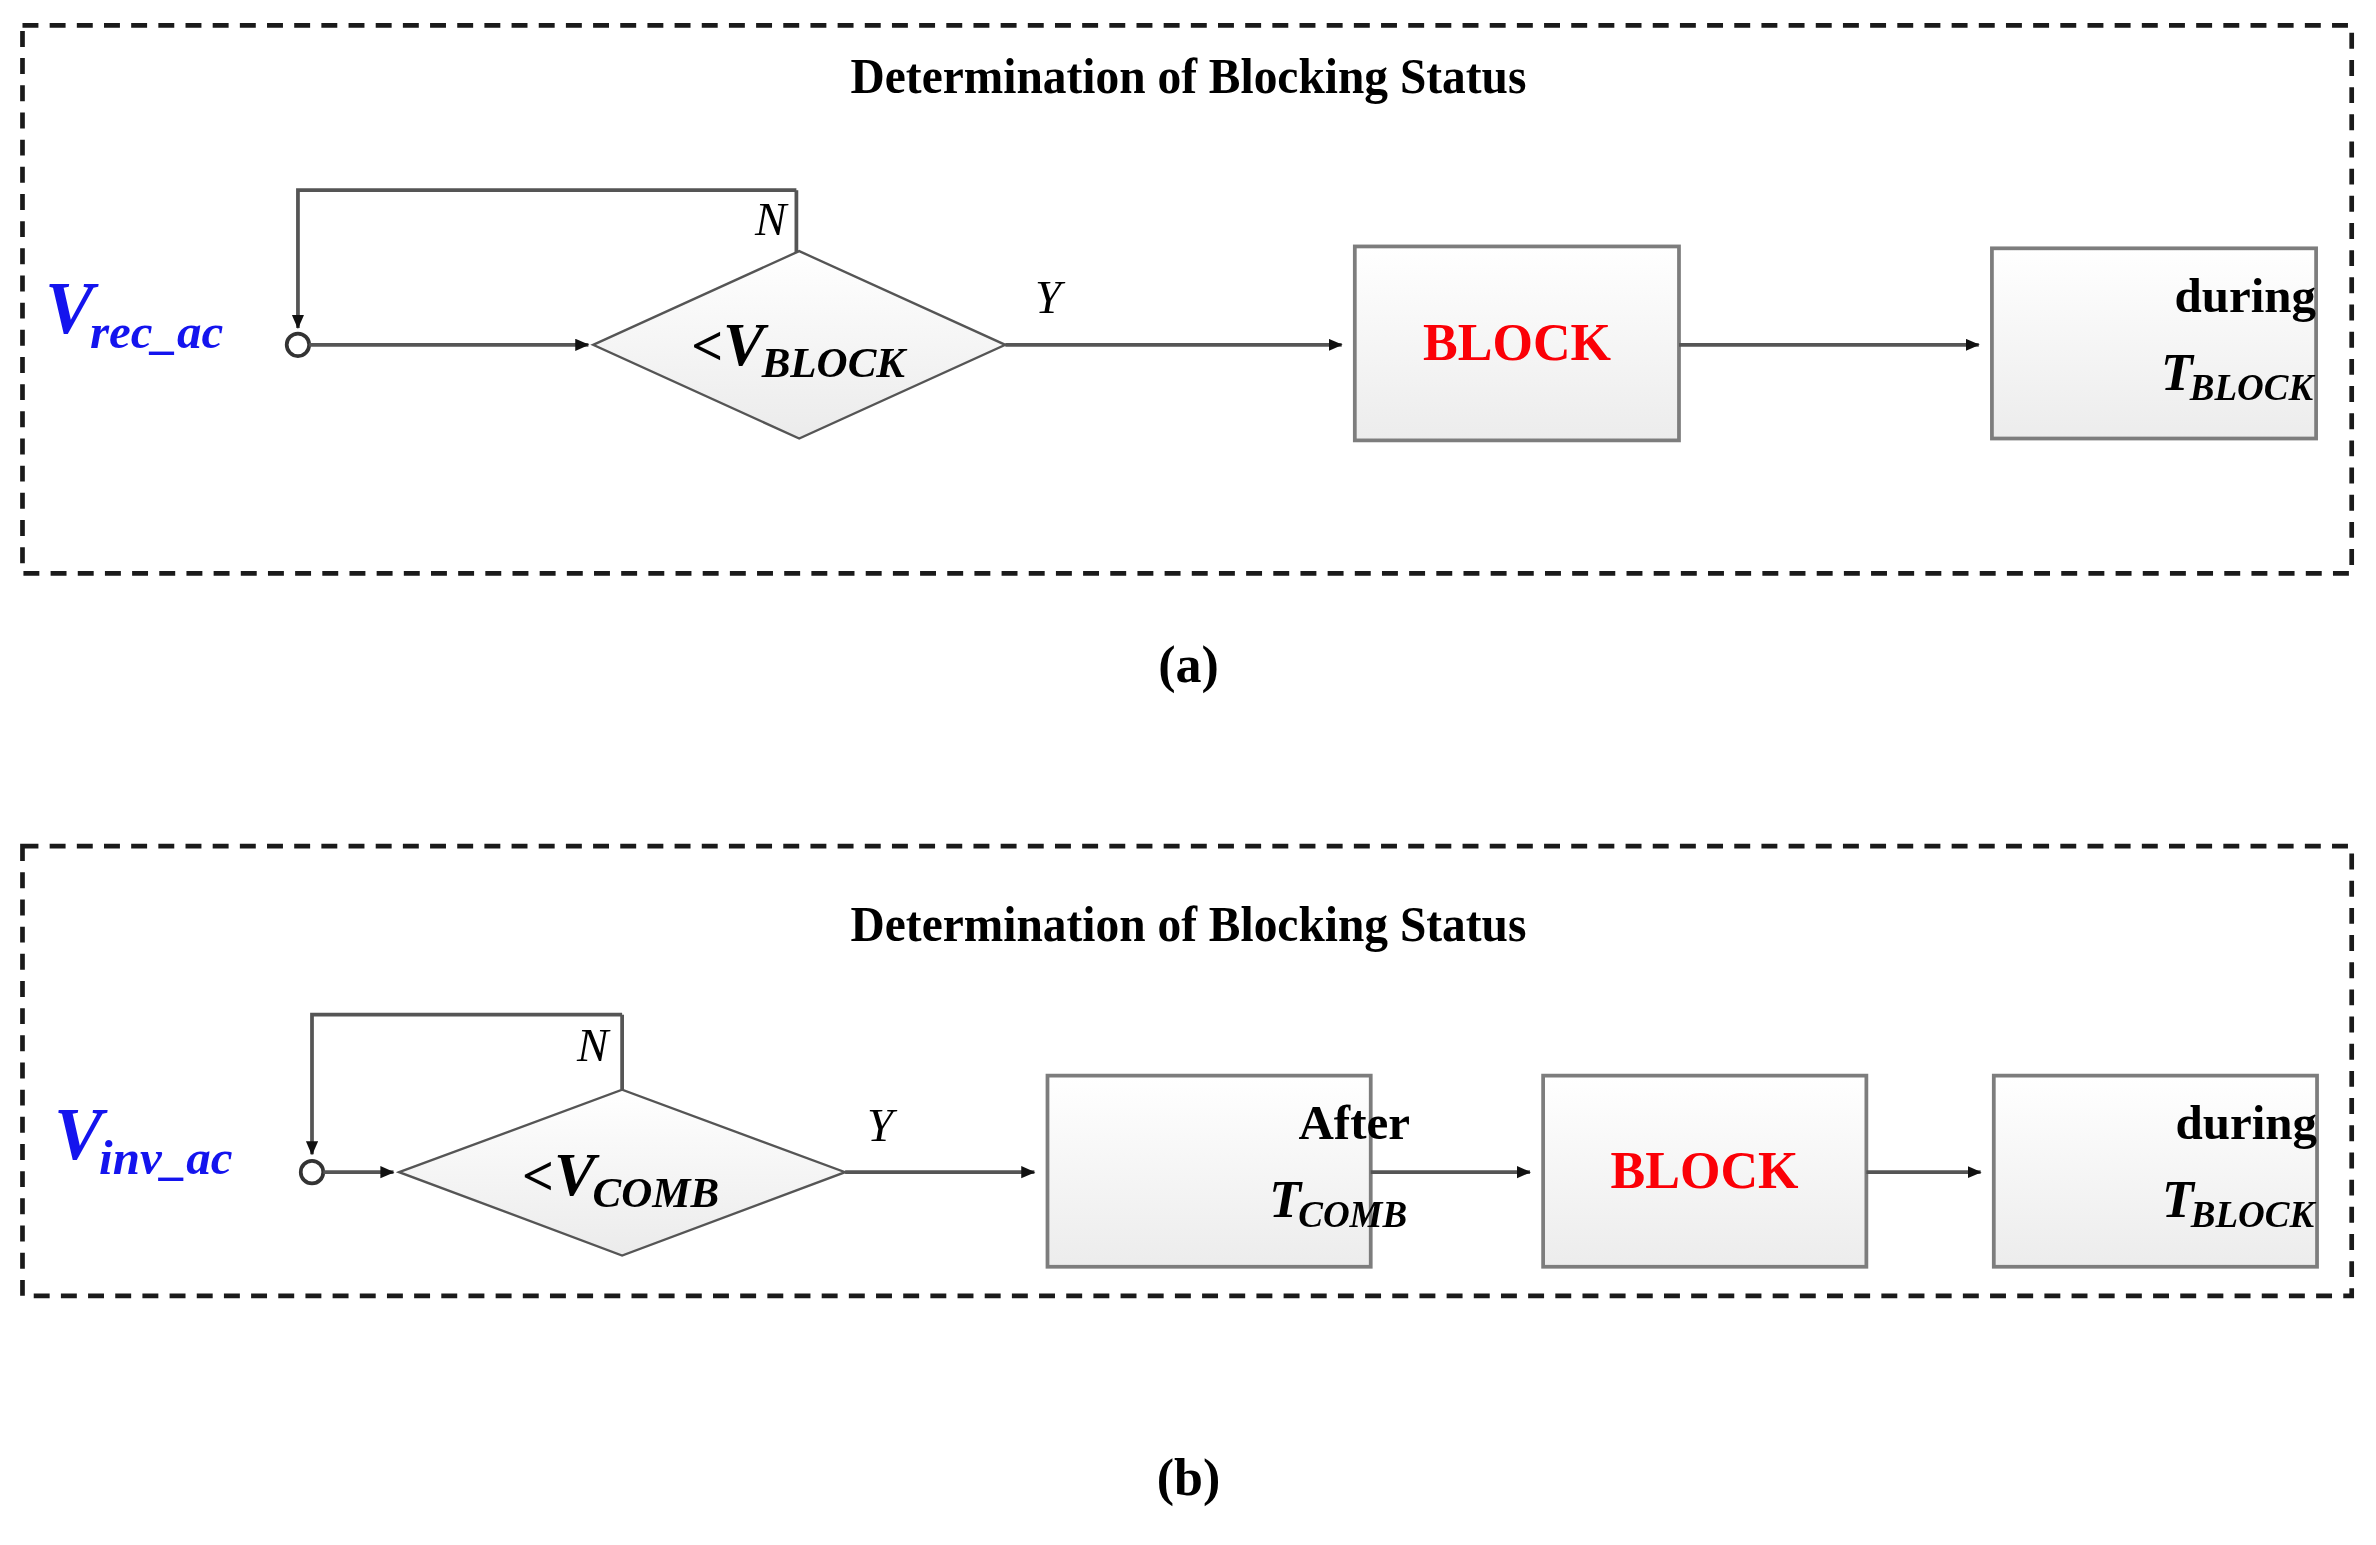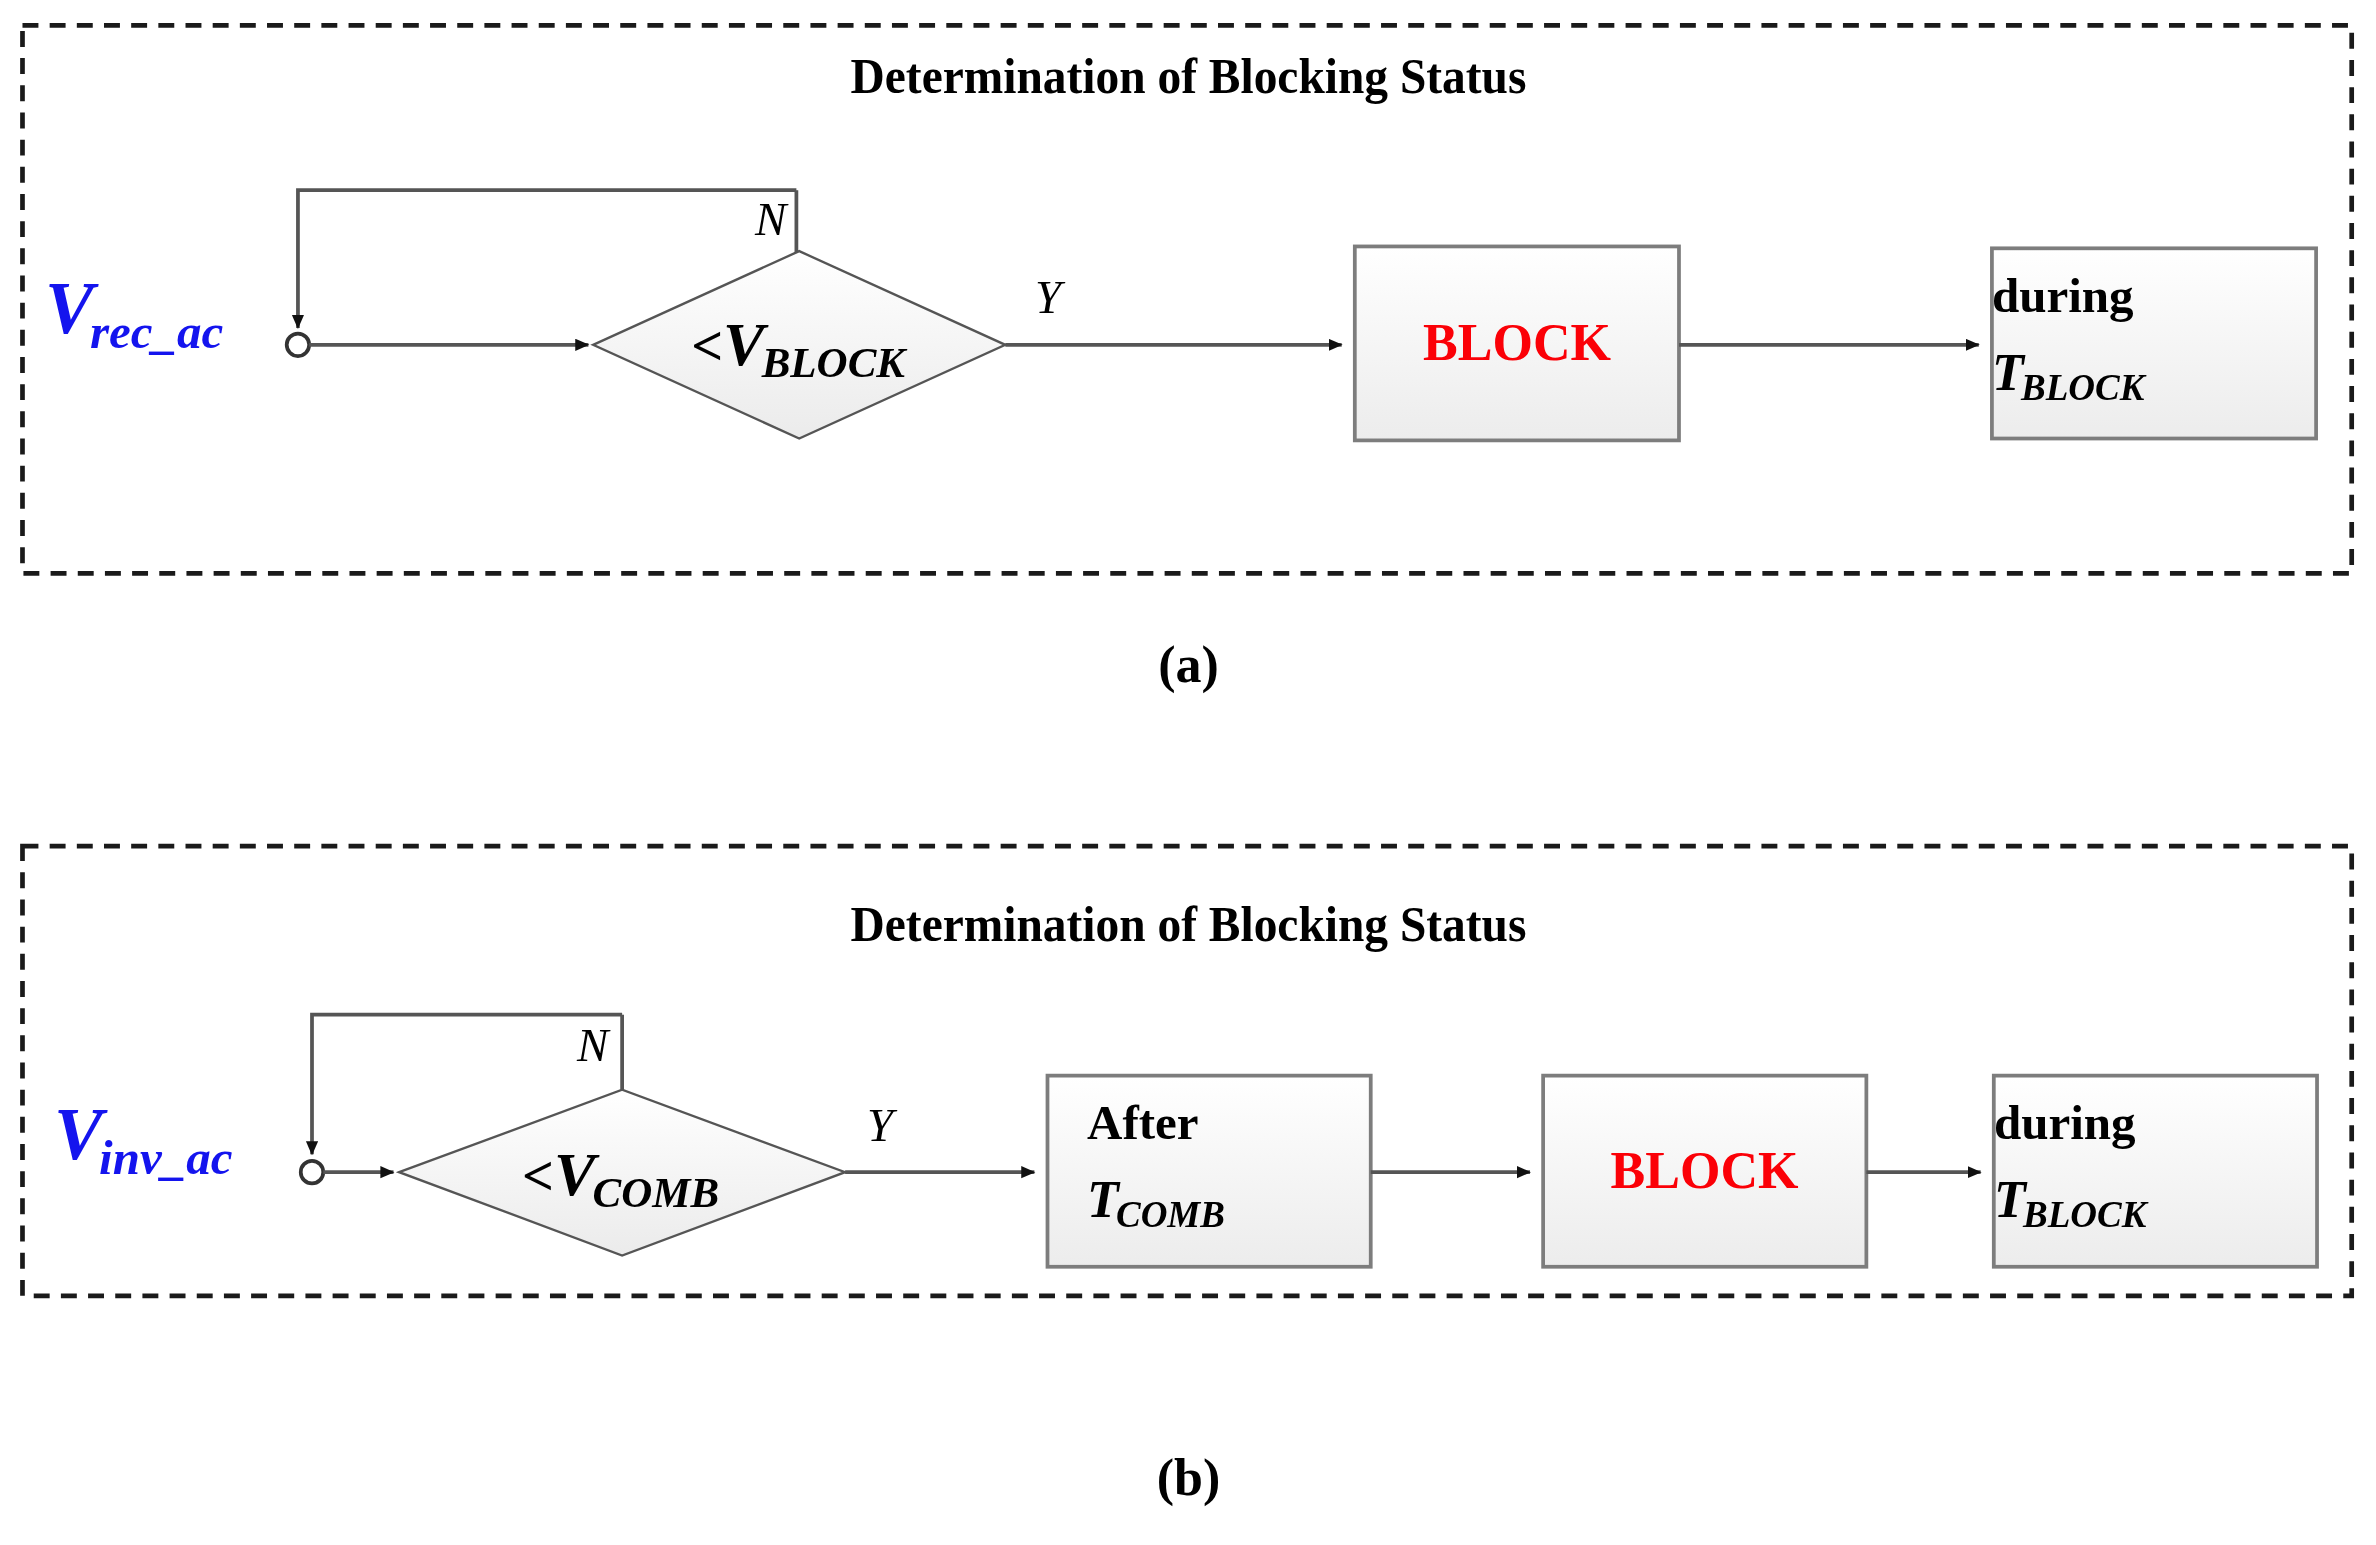--- a/index.html
+++ b/index.html
@@ -75,21 +75,21 @@
     text-align: center;
     line-height: 1;
   }
   .node-text.block-red {
     color: #fb0007;
     font-weight: bold;
     font-size: 52px;
   }
   .two-line {
     position: absolute;
-    text-align: left;
+    text-align: right;
     white-space: nowrap;
   }
   .two-line .ln1 {
     display: block;
     font-size: 49px;
     font-weight: bold;
     color: #000;
   }
   .two-line .ln2 {
     display: block;

